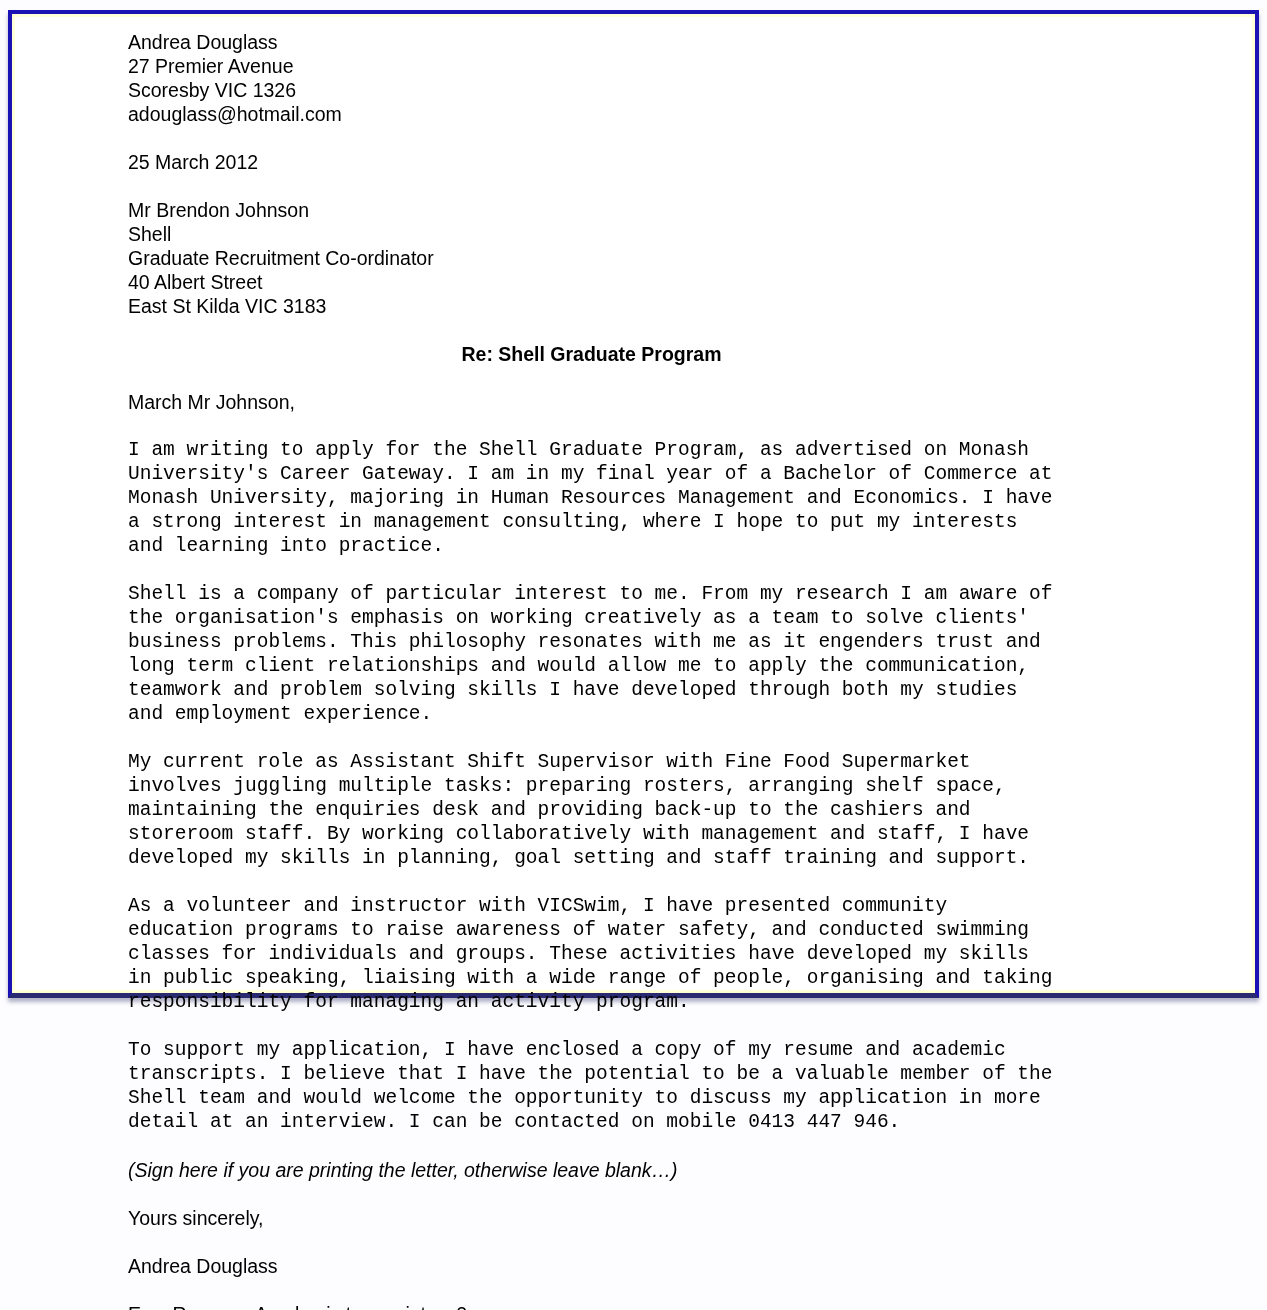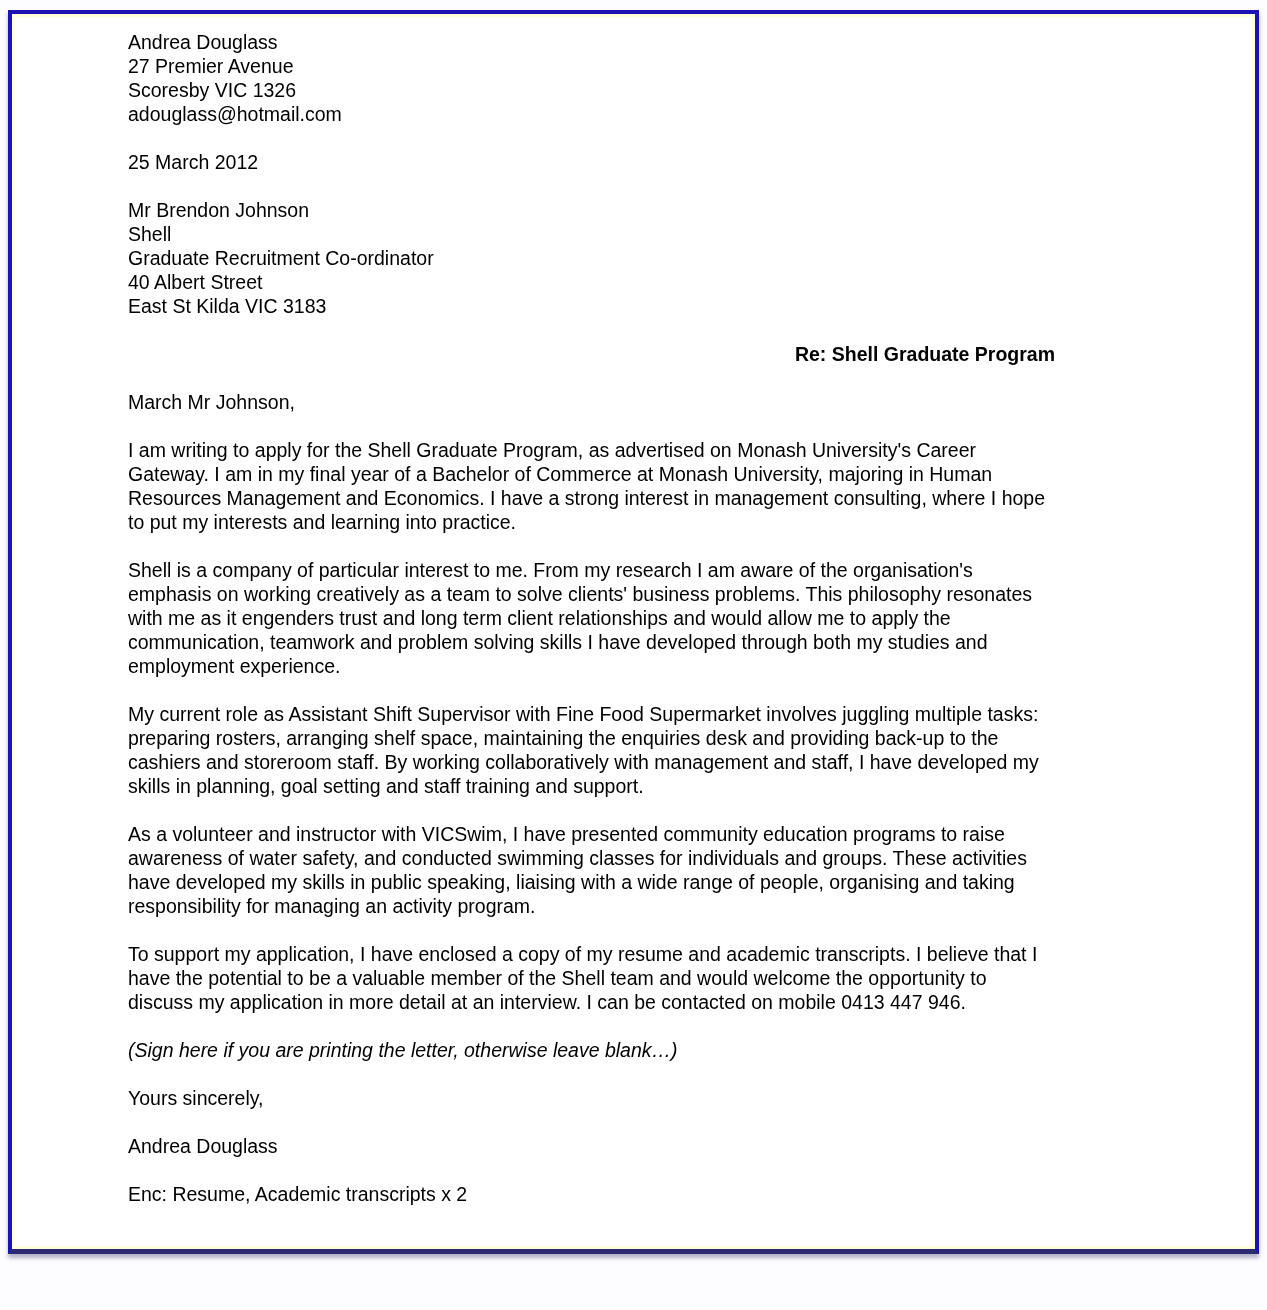--- a/index.html
+++ b/index.html
@@ -12,38 +12,38 @@
     width: 1267px;
     height: 1310px;
     position: relative;
     background: #fdfdff;
   }
   .letter {
     position: absolute;
     left: 8px;
     top: 10px;
     width: 1251px;
-    height: 1244px;
+    height: 988px;
     box-sizing: border-box;
     background: #ffffff;
     border: 4px solid #1b12b5;
     border-bottom: 5px solid #2a2a70;
     box-shadow: inset 0 0 0 3px #ffffd8, 0 4px 4px rgba(40, 40, 100, 0.35);
     padding: 16px 200px 20px 116px;
     color: #000000;
     font-size: 19.5px;
     line-height: 24px;
   }
   .block { margin: 0 0 24px 0; }
   .line { margin: 0; }
   .subject {
     font-weight: bold;
-    text-align: right;
+    text-align: center;
   }
-  .para { margin: 0 0 24px 0; }
+  .para { margin: 0 0 24px 0; font-family: Liberation Mono, monospace; }
   .sign-note { font-style: italic; }
 </style>
 </head>
 <body>
 
 <div class="page">
   <div class="letter">
 
     <div class="block">
       <div class="line">Andrea Douglass</div>

